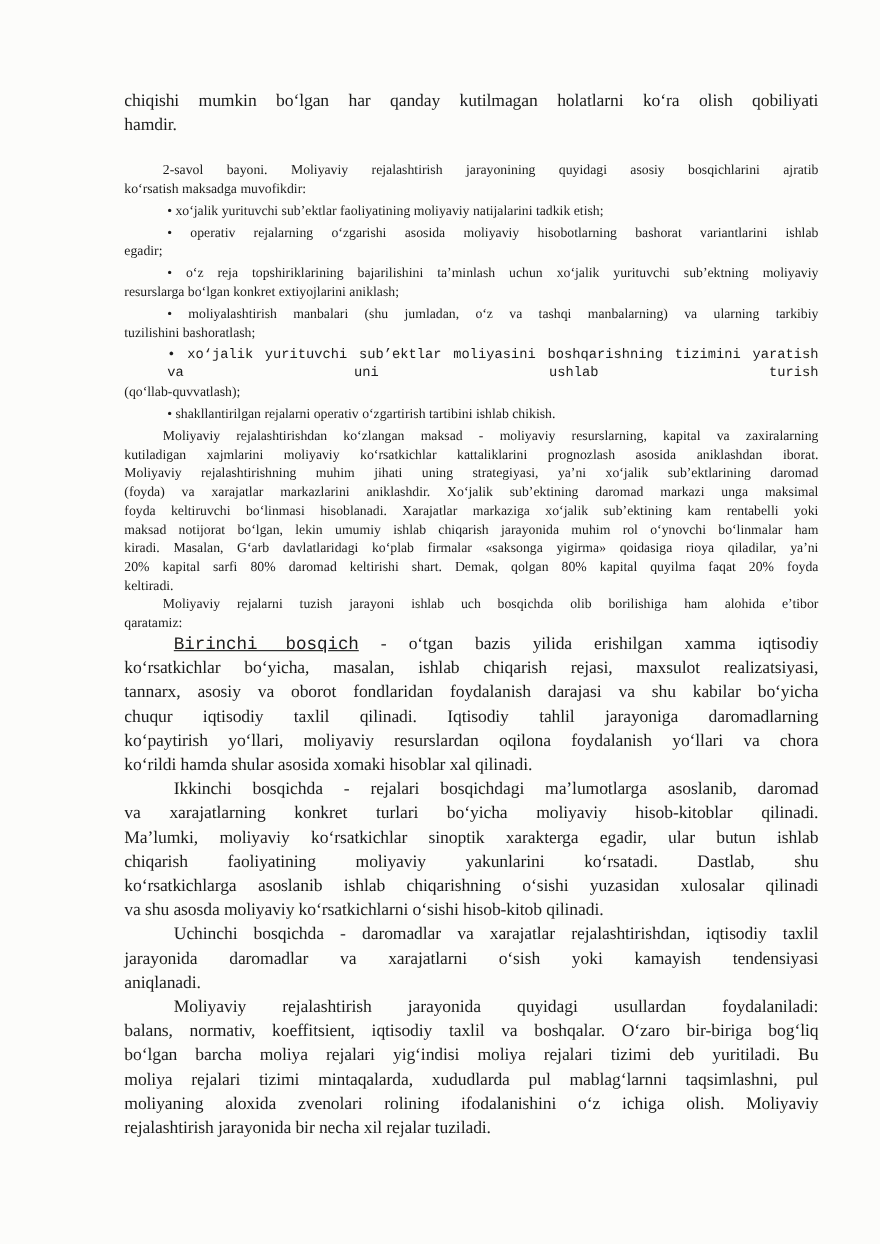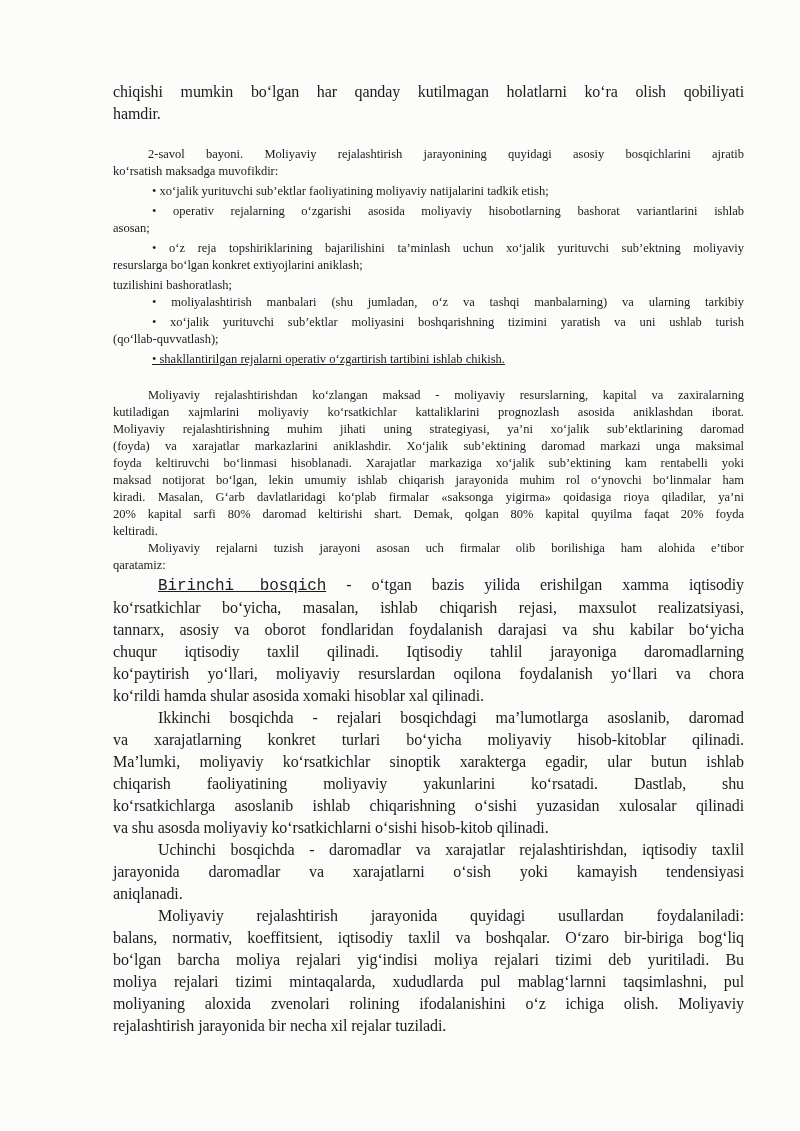--- a/index.html
+++ b/index.html
@@ -31,21 +31,21 @@
     font-size:12.5px;
     line-height:17px;
   }
   .large .line{
     font-size:16px;
     line-height:22px;
     letter-spacing:-0.1px;
   }
   .gap-after{ margin-bottom:21px; }
   .bullet{ margin-top:3px; }
-  .mt3{ margin-top:19px; }
+  .mt3{ margin-top:3px; }
   b{ font-weight:normal; }
   u{ text-decoration:underline;font-family:Liberation Mono, monospace; }
 </style>
 </head>
 <body>
 
 <div class="page">
   <div class="content">
 
     <div class="para large gap-after">
@@ -59,53 +59,53 @@
           <div class="line last">ko‘rsatish maksadga muvofikdir:</div>
         </div>
     </div>
 
     <div>
       <div class="para small bullet">
           <div class="line last" style="padding-left: 39px;">• xo‘jalik yurituvchi sub’ektlar faoliyatining moliyaviy natijalarini tadkik etish;</div>
         </div>
       <div class="para small bullet">
           <div class="line" style="padding-left: 39px;">• operativ rejalarning o‘zgarishi asosida moliyaviy hisobotlarning bashorat variantlarini ishlab</div>
-          <div class="line last">asosan;</div>
+          <div class="line last">egadir;</div>
         </div>
       <div class="para small bullet">
           <div class="line" style="padding-left: 39px;">• o‘z reja topshiriklarining bajarilishini ta’minlash uchun xo‘jalik yurituvchi sub’ektning moliyaviy</div>
           <div class="line last">resurslarga bo‘lgan konkret extiyojlarini aniklash;</div>
         </div>
       <div class="para small bullet">
+          <div class="line" style="padding-left: 39px;">• moliyalashtirish manbalari (shu jumladan, o‘z va tashqi manbalarning) va ularning tarkibiy</div>
           <div class="line last">tuzilishini bashoratlash;</div>
-          <div class="line" style="padding-left: 39px;">• moliyalashtirish manbalari (shu jumladan, o‘z va tashqi manbalarning) va ularning tarkibiy</div>
         </div>
       <div class="para small bullet">
-          <div class="line" style="padding-left: 39px;">• xo‘jalik yurituvchi sub’ektlar moliyasini boshqarishning tizimini yaratish va uni ushlab turish</div>
+          <div class="line" style="padding-left: 39px; font-family: Liberation Mono, monospace;">• xo‘jalik yurituvchi sub’ektlar moliyasini boshqarishning tizimini yaratish va uni ushlab turish</div>
           <div class="line last">(qo‘llab-quvvatlash);</div>
         </div>
       <div class="para small bullet">
-          <div class="line last" style="padding-left: 39px; text-decoration: underline;">• shakllantirilgan rejalarni operativ o‘zgartirish tartibini ishlab chikish.</div>
+          <div class="line last" style="padding-left: 39px;">• shakllantirilgan rejalarni operativ o‘zgartirish tartibini ishlab chikish.</div>
         </div>
     </div>
 
     <div class="para small mt3">
         <div class="line" style="padding-left: 35px;">Moliyaviy rejalashtirishdan ko‘zlangan maksad - moliyaviy resurslarning, kapital va zaxiralarning</div>
         <div class="line">kutiladigan xajmlarini moliyaviy ko‘rsatkichlar kattaliklarini prognozlash asosida aniklashdan iborat.</div>
         <div class="line">Moliyaviy rejalashtirishning muhim jihati uning strategiyasi, ya’ni xo‘jalik sub’ektlarining daromad</div>
         <div class="line">(foyda) va xarajatlar markazlarini aniklashdir. Xo‘jalik sub’ektining daromad markazi unga maksimal</div>
         <div class="line">foyda keltiruvchi bo‘linmasi hisoblanadi. Xarajatlar markaziga xo‘jalik sub’ektining kam rentabelli yoki</div>
         <div class="line">maksad notijorat bo‘lgan, lekin umumiy ishlab chiqarish jarayonida muhim rol o‘ynovchi bo‘linmalar ham</div>
         <div class="line">kiradi. Masalan, G‘arb davlatlaridagi ko‘plab firmalar «saksonga yigirma» qoidasiga rioya qiladilar, ya’ni</div>
         <div class="line">20% kapital sarfi 80% daromad keltirishi shart. Demak, qolgan 80% kapital quyilma faqat 20% foyda</div>
         <div class="line last">keltiradi.</div>
       </div>
 
     <div class="para small">
-        <div class="line" style="padding-left: 35px;">Moliyaviy rejalarni tuzish jarayoni asosan uch firmalar olib borilishiga ham alohida e’tibor</div>
+        <div class="line" style="padding-left: 35px;">Moliyaviy rejalarni tuzish jarayoni ishlab uch bosqichda olib borilishiga ham alohida e’tibor</div>
         <div class="line last">qaratamiz:</div>
       </div>
 
     <div class="para large">
       <div class="line" style="padding-left:45px"><u>Birinchi bosqich</u><span> - o‘tgan bazis yilida erishilgan xamma iqtisodiy</span></div>
       <div>
           <div class="line">ko‘rsatkichlar bo‘yicha, masalan, ishlab chiqarish rejasi, maxsulot realizatsiyasi,</div>
           <div class="line">tannarx, asosiy va oborot fondlaridan foydalanish darajasi va shu kabilar bo‘yicha</div>
           <div class="line">chuqur iqtisodiy taxlil qilinadi. Iqtisodiy tahlil jarayoniga daromadlarning</div>
           <div class="line">ko‘paytirish yo‘llari, moliyaviy resurslardan oqilona foydalanish yo‘llari va chora</div>

